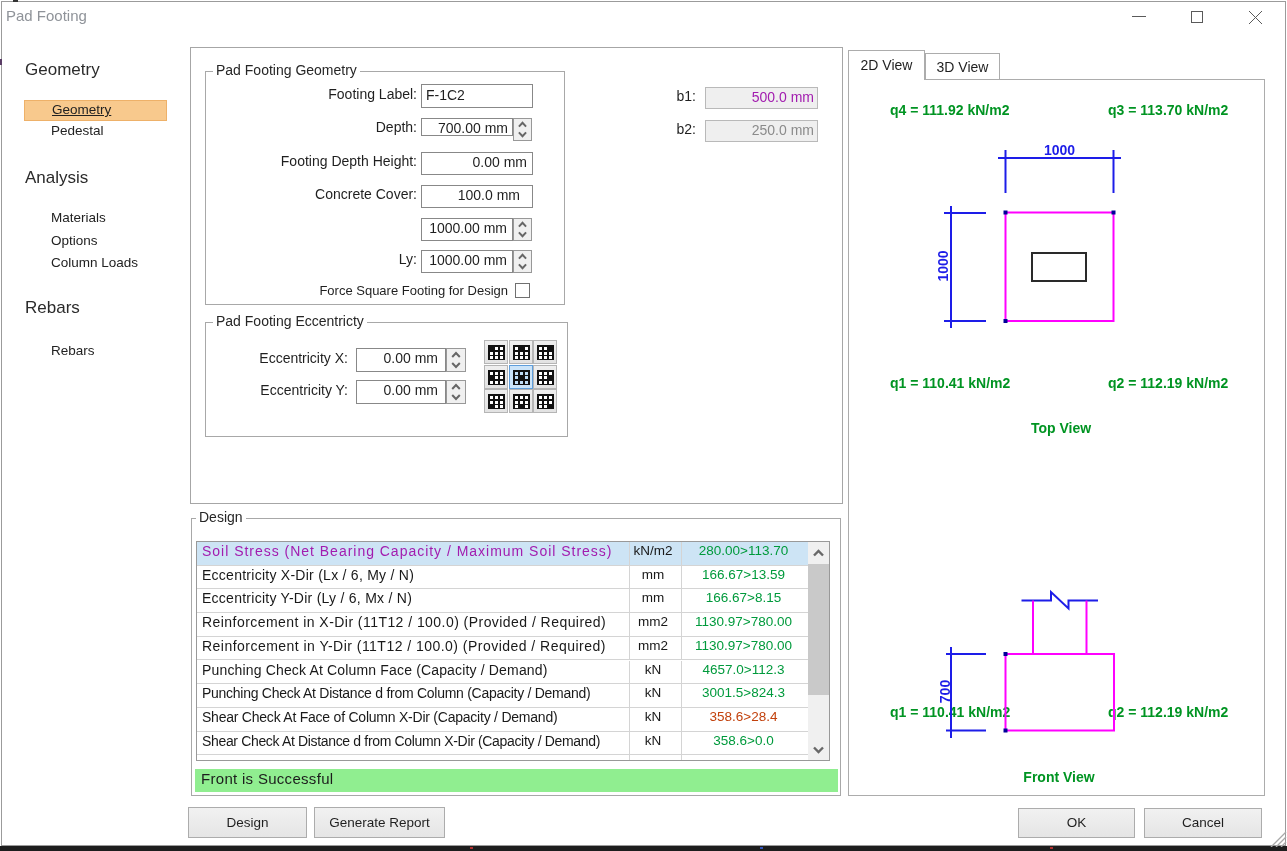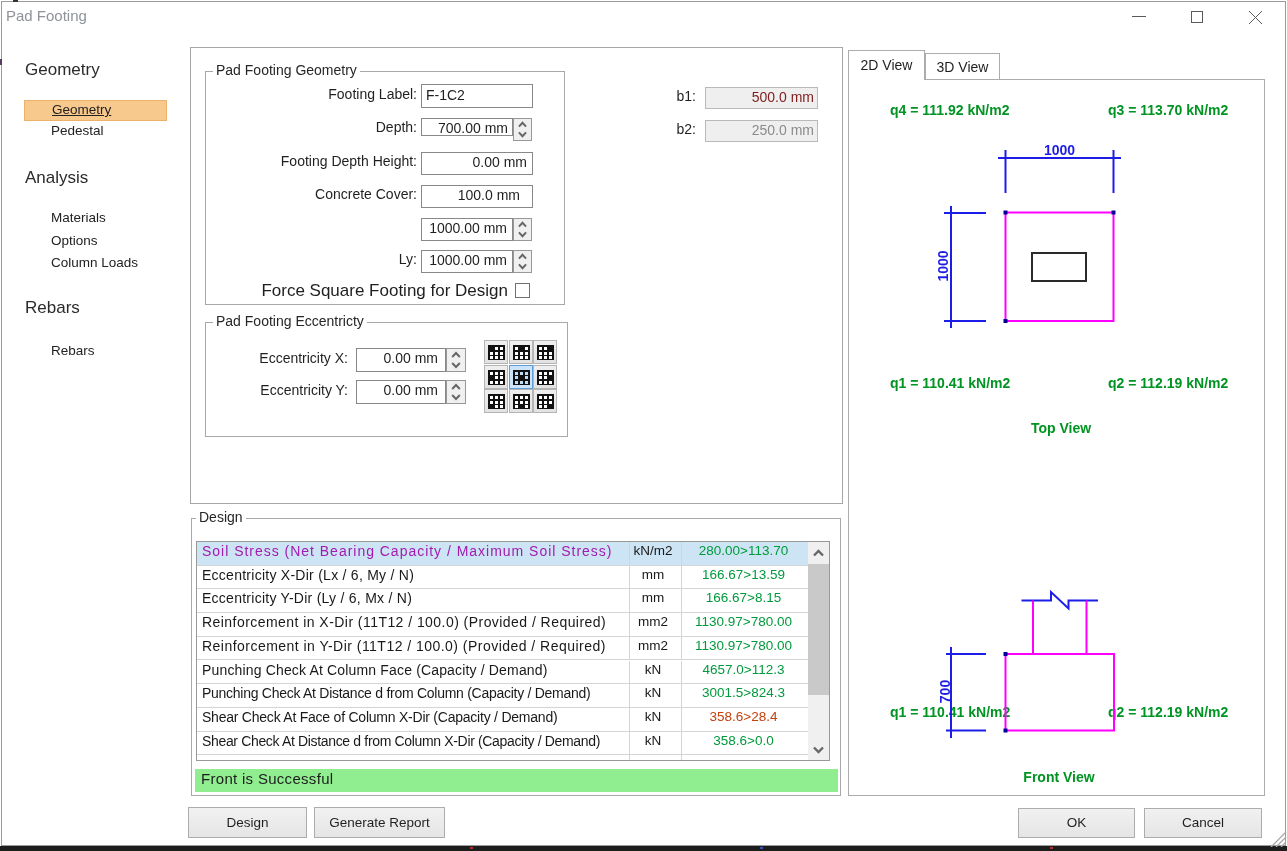--- a/index.html
+++ b/index.html
@@ -75,25 +75,25 @@
         <path d="M5.5 14 L9.5 18 L13.5 14" stroke="#666" stroke-width="2" fill="none" vector-effect="non-scaling-stroke"></path>
       </svg></div>
 
   <div class="lbl" style="left:190px;top:250px;width:227px;line-height:19px;">Ly:</div>
   <div class="inp" style="left:421px;top:250px;width:92px;height:23px;line-height:18px;text-align:right;padding-right:5px;">1000.00 mm</div>
   <div class="spin" style="left:513px;top:250px;width:19px;height:23px;"><svg width="100%" height="100%" viewBox="0 0 19 22" preserveAspectRatio="none">
         <path d="M5.5 8 L9.5 4 L13.5 8" stroke="#666" stroke-width="2" fill="none" vector-effect="non-scaling-stroke"></path>
         <path d="M5.5 14 L9.5 18 L13.5 14" stroke="#666" stroke-width="2" fill="none" vector-effect="non-scaling-stroke"></path>
       </svg></div>
 
-  <div class="lbl" style="left:240px;top:283px;width:268px;line-height:15px;font-size:17px;">Force Square Footing for Design</div>
+  <div class="lbl" style="left:240px;top:283px;width:268px;line-height:15px;font-size:13px;">Force Square Footing for Design</div>
   <div class="abs" style="left:515px;top:283px;width:15px;height:15px;border:1px solid #707070;box-sizing:border-box;background:#fff;"></div>
 
   <div class="lbl" style="left:610px;top:87px;width:86px;line-height:18px;">b1:</div>
-  <div class="inp" style="left:705px;top:87px;width:113px;height:22px;line-height:18px;text-align:right;padding-right:3px;background:#efefef;border-color:#b9b9b9;color:#7f1d1d;">500.0 mm</div>
+  <div class="inp" style="left:705px;top:87px;width:113px;height:22px;line-height:18px;text-align:right;padding-right:3px;background:#efefef;border-color:#b9b9b9;color:#a21caf;">500.0 mm</div>
   <div class="lbl" style="left:610px;top:120px;width:86px;line-height:18px;">b2:</div>
   <div class="inp" style="left:705px;top:120px;width:113px;height:22px;line-height:18px;text-align:right;padding-right:3px;background:#efefef;border-color:#b9b9b9;color:#8b8b8b;">250.0 mm</div>
 
   <div class="gb" style="left:205px;top:322px;width:363px;height:115px;">
       <span>Pad Footing Eccentricty</span>
     </div>
   <div class="lbl" style="left:200px;top:348px;width:148px;line-height:20px;">Eccentricity X:</div>
   <div class="inp" style="left:356px;top:348px;width:90px;height:24px;line-height:19px;text-align:right;padding-right:7px;">0.00 mm</div>
   <div class="spin" style="left:446px;top:348px;width:20px;height:24px;"><svg width="100%" height="100%" viewBox="0 0 19 22" preserveAspectRatio="none">
         <path d="M5.5 8 L9.5 4 L13.5 8" stroke="#666" stroke-width="2" fill="none" vector-effect="non-scaling-stroke"></path>

